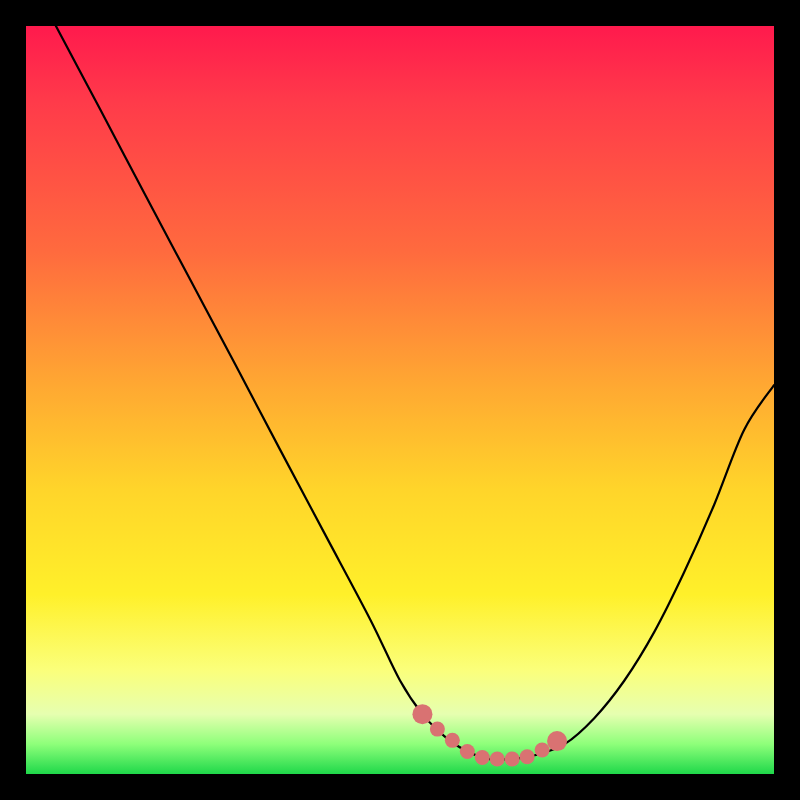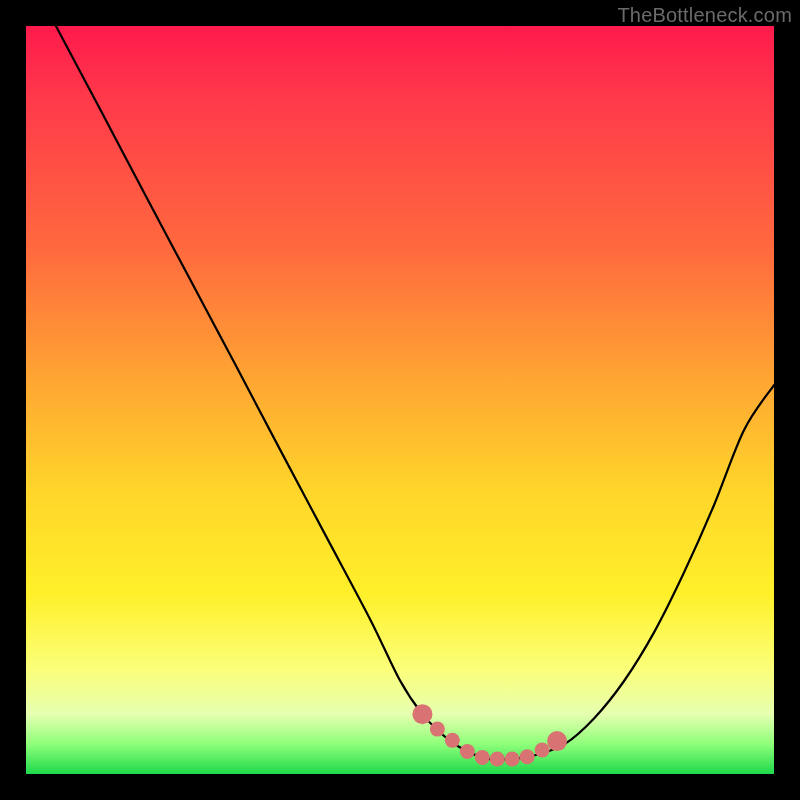--- a/index.html
+++ b/index.html
@@ -73,14 +73,13 @@
           <circle cx="441.32" cy="725.56" r="7.5" fill="#d97272"></circle>
           <circle cx="456.28" cy="731.544" r="7.5" fill="#d97272"></circle>
           <circle cx="471.24" cy="733.04" r="7.5" fill="#d97272"></circle>
           <circle cx="486.2" cy="733.04" r="7.5" fill="#d97272"></circle>
           <circle cx="501.16" cy="730.796" r="7.5" fill="#d97272"></circle>
           <circle cx="516.12" cy="724.064" r="7.5" fill="#d97272"></circle>
           <circle cx="531.0799999999999" cy="715.088" r="10" fill="#d97272"></circle>
         </g>
     </svg>
   </div>
-  <div class="watermark">TheBottleneck.com</div>
 </div>
 
 </body></html>

